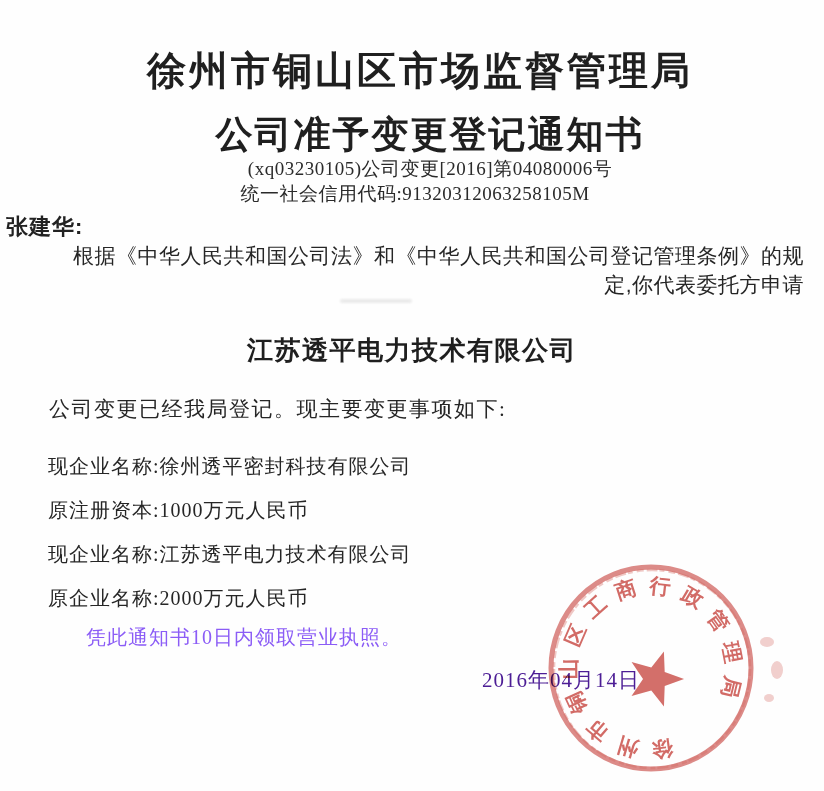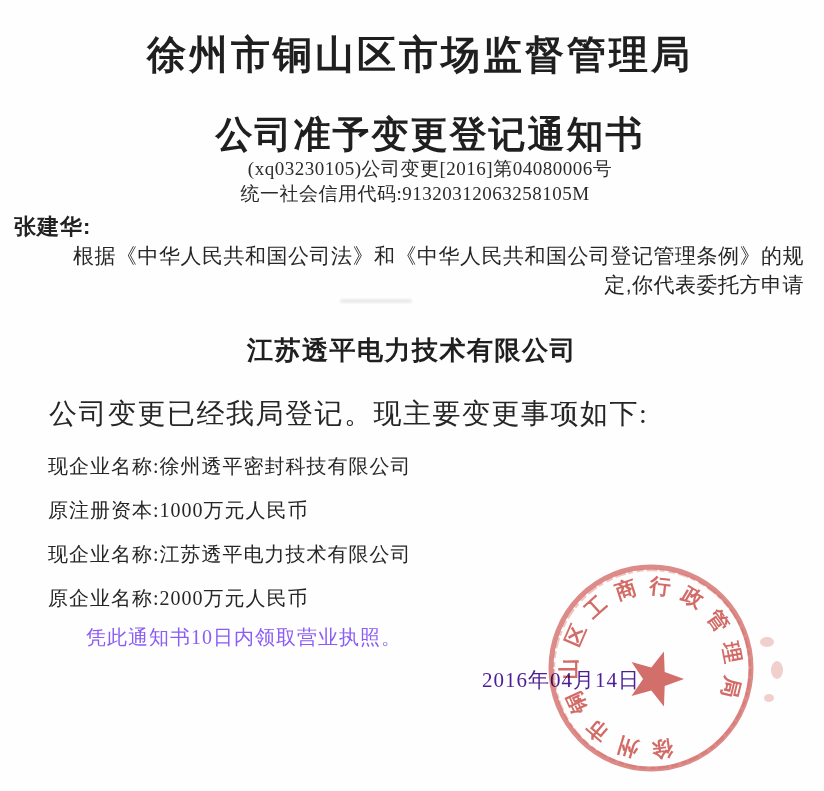--- a/index.html
+++ b/index.html
@@ -12,21 +12,21 @@
     width: 824px;
     height: 791px;
     background: #fefefe;
     overflow: hidden;
     color: #242424;
     font-family: "Liberation Serif", "DejaVu Serif", serif;
   }
   .abs { position: absolute; margin: 0; }
 
   .title1 {
-    top: 28px; left: 20px; width: 800px;
+    top: 44px; left: 20px; width: 800px;
     text-align: center;
     font-family: "Liberation Sans", "DejaVu Sans", sans-serif;
     font-weight: bold;
     font-size: 39px;
     letter-spacing: 3px;
     color: #1f1f1f;
   }
   .title2 {
     top: 110px; left: 30px; width: 800px;
     text-align: center;
@@ -44,21 +44,21 @@
     color: #2a2a2a;
   }
   .creditcode {
     top: 181px; left: 15px; width: 800px;
     text-align: center;
     font-size: 19px;
     letter-spacing: 0.5px;
     color: #2a2a2a;
   }
   .addressee {
-    top: 212px; left: 14px;
+    top: 212px; left: 6px;
     font-family: "Liberation Sans", "DejaVu Sans", sans-serif;
     font-size: 22px;
     font-weight: bold;
     letter-spacing: 1px;
     color: #222;
   }
   .intro {
     top: 241px; left: 14px; width: 790px;
     font-family: "Liberation Sans", "DejaVu Sans", sans-serif;
     font-size: 21px;
@@ -72,21 +72,21 @@
     top: 333px; left: 12px; width: 800px;
     text-align: center;
     font-family: "Liberation Sans", "DejaVu Sans", sans-serif;
     font-weight: bold;
     font-size: 26px;
     letter-spacing: 1.5px;
     color: #1f1f1f;
   }
   .regline {
     top: 395px; left: 49px;
-    font-size: 28px;
+    font-size: 21px;
     letter-spacing: 1.5px;
     color: #262626;
   }
   .items {
     top: 456px; left: 48px;
   }
   .item {
     font-size: 20px;
     letter-spacing: 1px;
     line-height: 21px;

